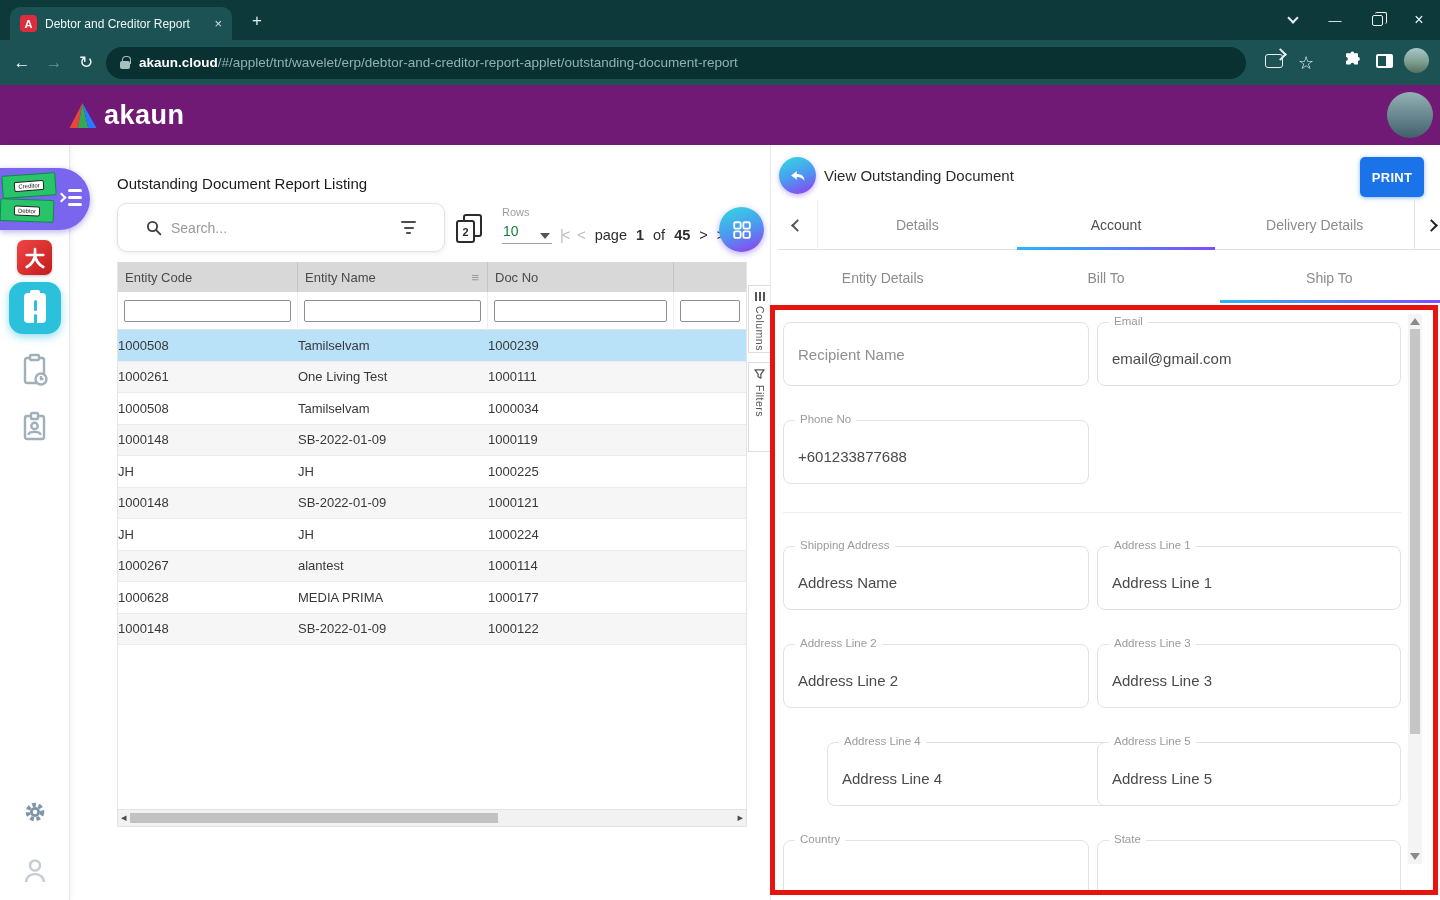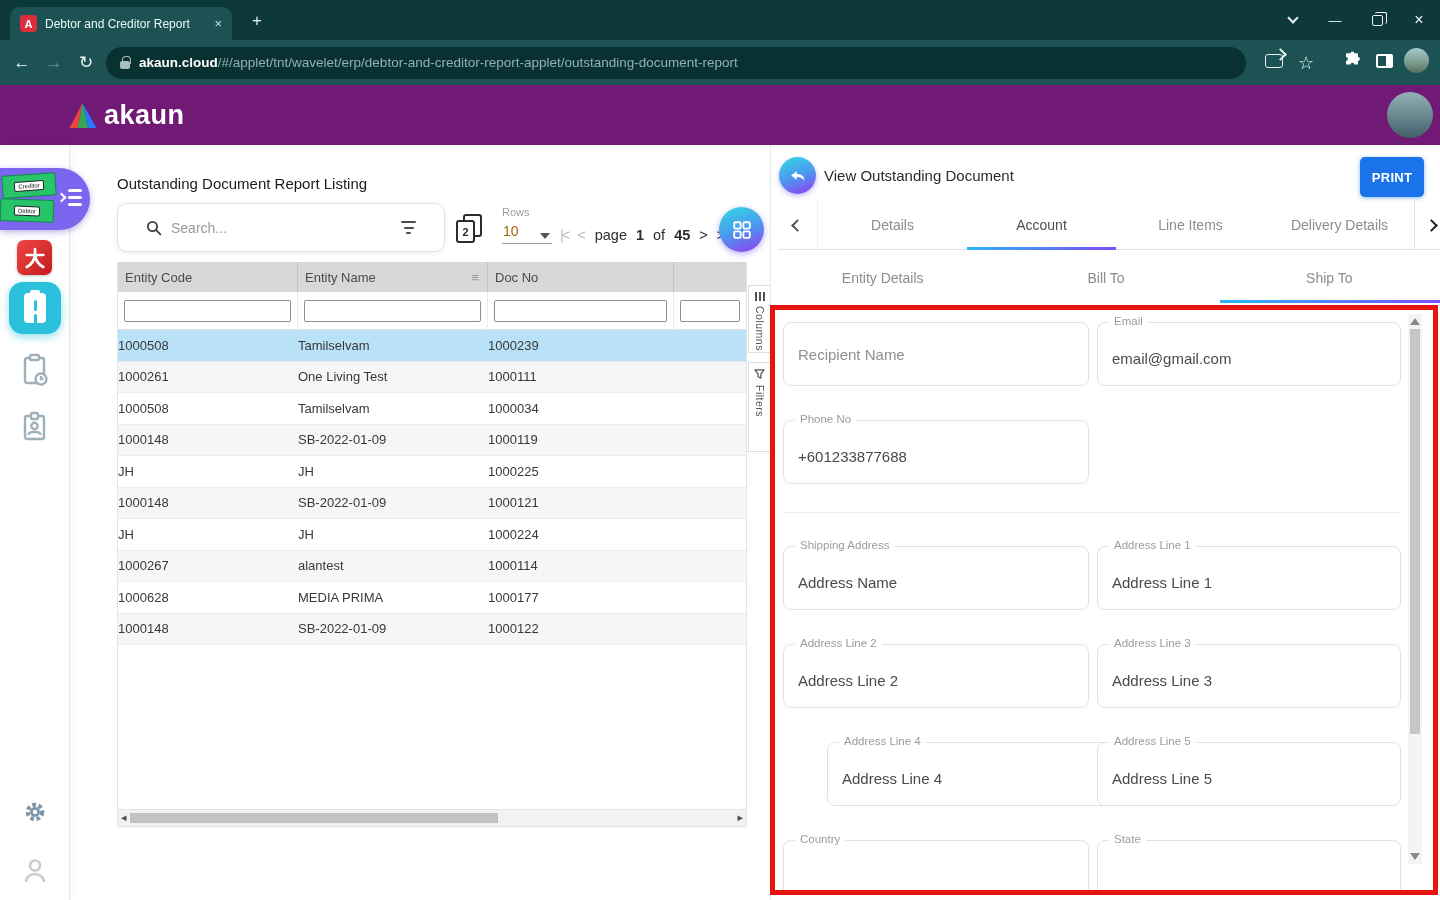--- a/index.html
+++ b/index.html
@@ -83,21 +83,21 @@
                border:1px solid #e3e3e3; border-radius:10px; box-shadow:0 1px 5px rgba(0,0,0,.08);
                display:flex; align-items:center; padding:0 28px; gap:9px; }
   .search-ph { font-size:14px; color:#9a9a9a; flex:1; }
   .filter-lines { display:flex; flex-direction:column; gap:3.5px; align-items:center; }
   .filter-lines i { display:block; height:2px; background:#4d4d4d; border-radius:1px; }
   .filter2 { position:absolute; left:456px; top:214px; width:26px; height:29px; }
   .filter2 .back { position:absolute; right:0; top:0; width:19px; height:23px; border:2.4px solid #2b2b2b; border-radius:3px; background:#fff; }
   .filter2 .front { position:absolute; left:0; bottom:0; width:19px; height:23px; border:2.4px solid #2b2b2b; border-radius:3px; background:#fff;
                     display:flex; align-items:center; justify-content:center; font-size:11px; font-weight:bold; color:#2b2b2b; }
   .rows-label { position:absolute; left:502px; top:206px; font-size:11px; color:#9e9e9e; }
-  .rows-value { position:absolute; left:503px; top:223px; font-size:14px; color:#a16207; }
+  .rows-value { position:absolute; left:503px; top:223px; font-size:14px; color:#15803d; }
   .rows-underline { position:absolute; left:502px; top:243px; width:50px; height:1px; background:#9e9e9e; }
   .rows-caret { position:absolute; left:540px; top:233px; width:0; height:0;
                 border-left:5px solid transparent; border-right:5px solid transparent; border-top:6px solid #555; }
   .pager { position:absolute; left:560px; top:227px; display:flex; align-items:center; gap:9px; font-size:14.5px; color:#2e2e2e; }
   .pager .dim { color:#bdbdbd; }
   .pager .b { font-weight:bold; }
   .gridbtn { position:absolute; left:719px; top:207px; width:45px; height:45px; border-radius:50%;
              background:linear-gradient(160deg,#35d4e2 5%,#4b9af0 50%,#8d42f1 95%);
              display:flex; align-items:center; justify-content:center; box-shadow:0 2px 6px rgba(100,70,230,.45); }
 
@@ -453,21 +453,20 @@
     </div>
     <div class="d-title">View Outstanding Document</div>
     <div class="printbtn">PRINT</div>
 
     <div class="tabrow">
       <div class="tab-chev">
           <span class="chev-l"></span>
         </div>
       <div class="dtab">Details</div>
       <div class="dtab active">Account</div>
-      <div class="dtab">Line Items</div>
       <div class="dtab">Delivery Details</div>
       <div class="tab-chev r">
           <span class="chev-r"></span>
         </div>
     </div>
 
     <div class="subtabrow">
       <div class="subtab">Entity Details</div>
       <div class="subtab">Bill To</div>
       <div class="subtab active">Ship To</div>

